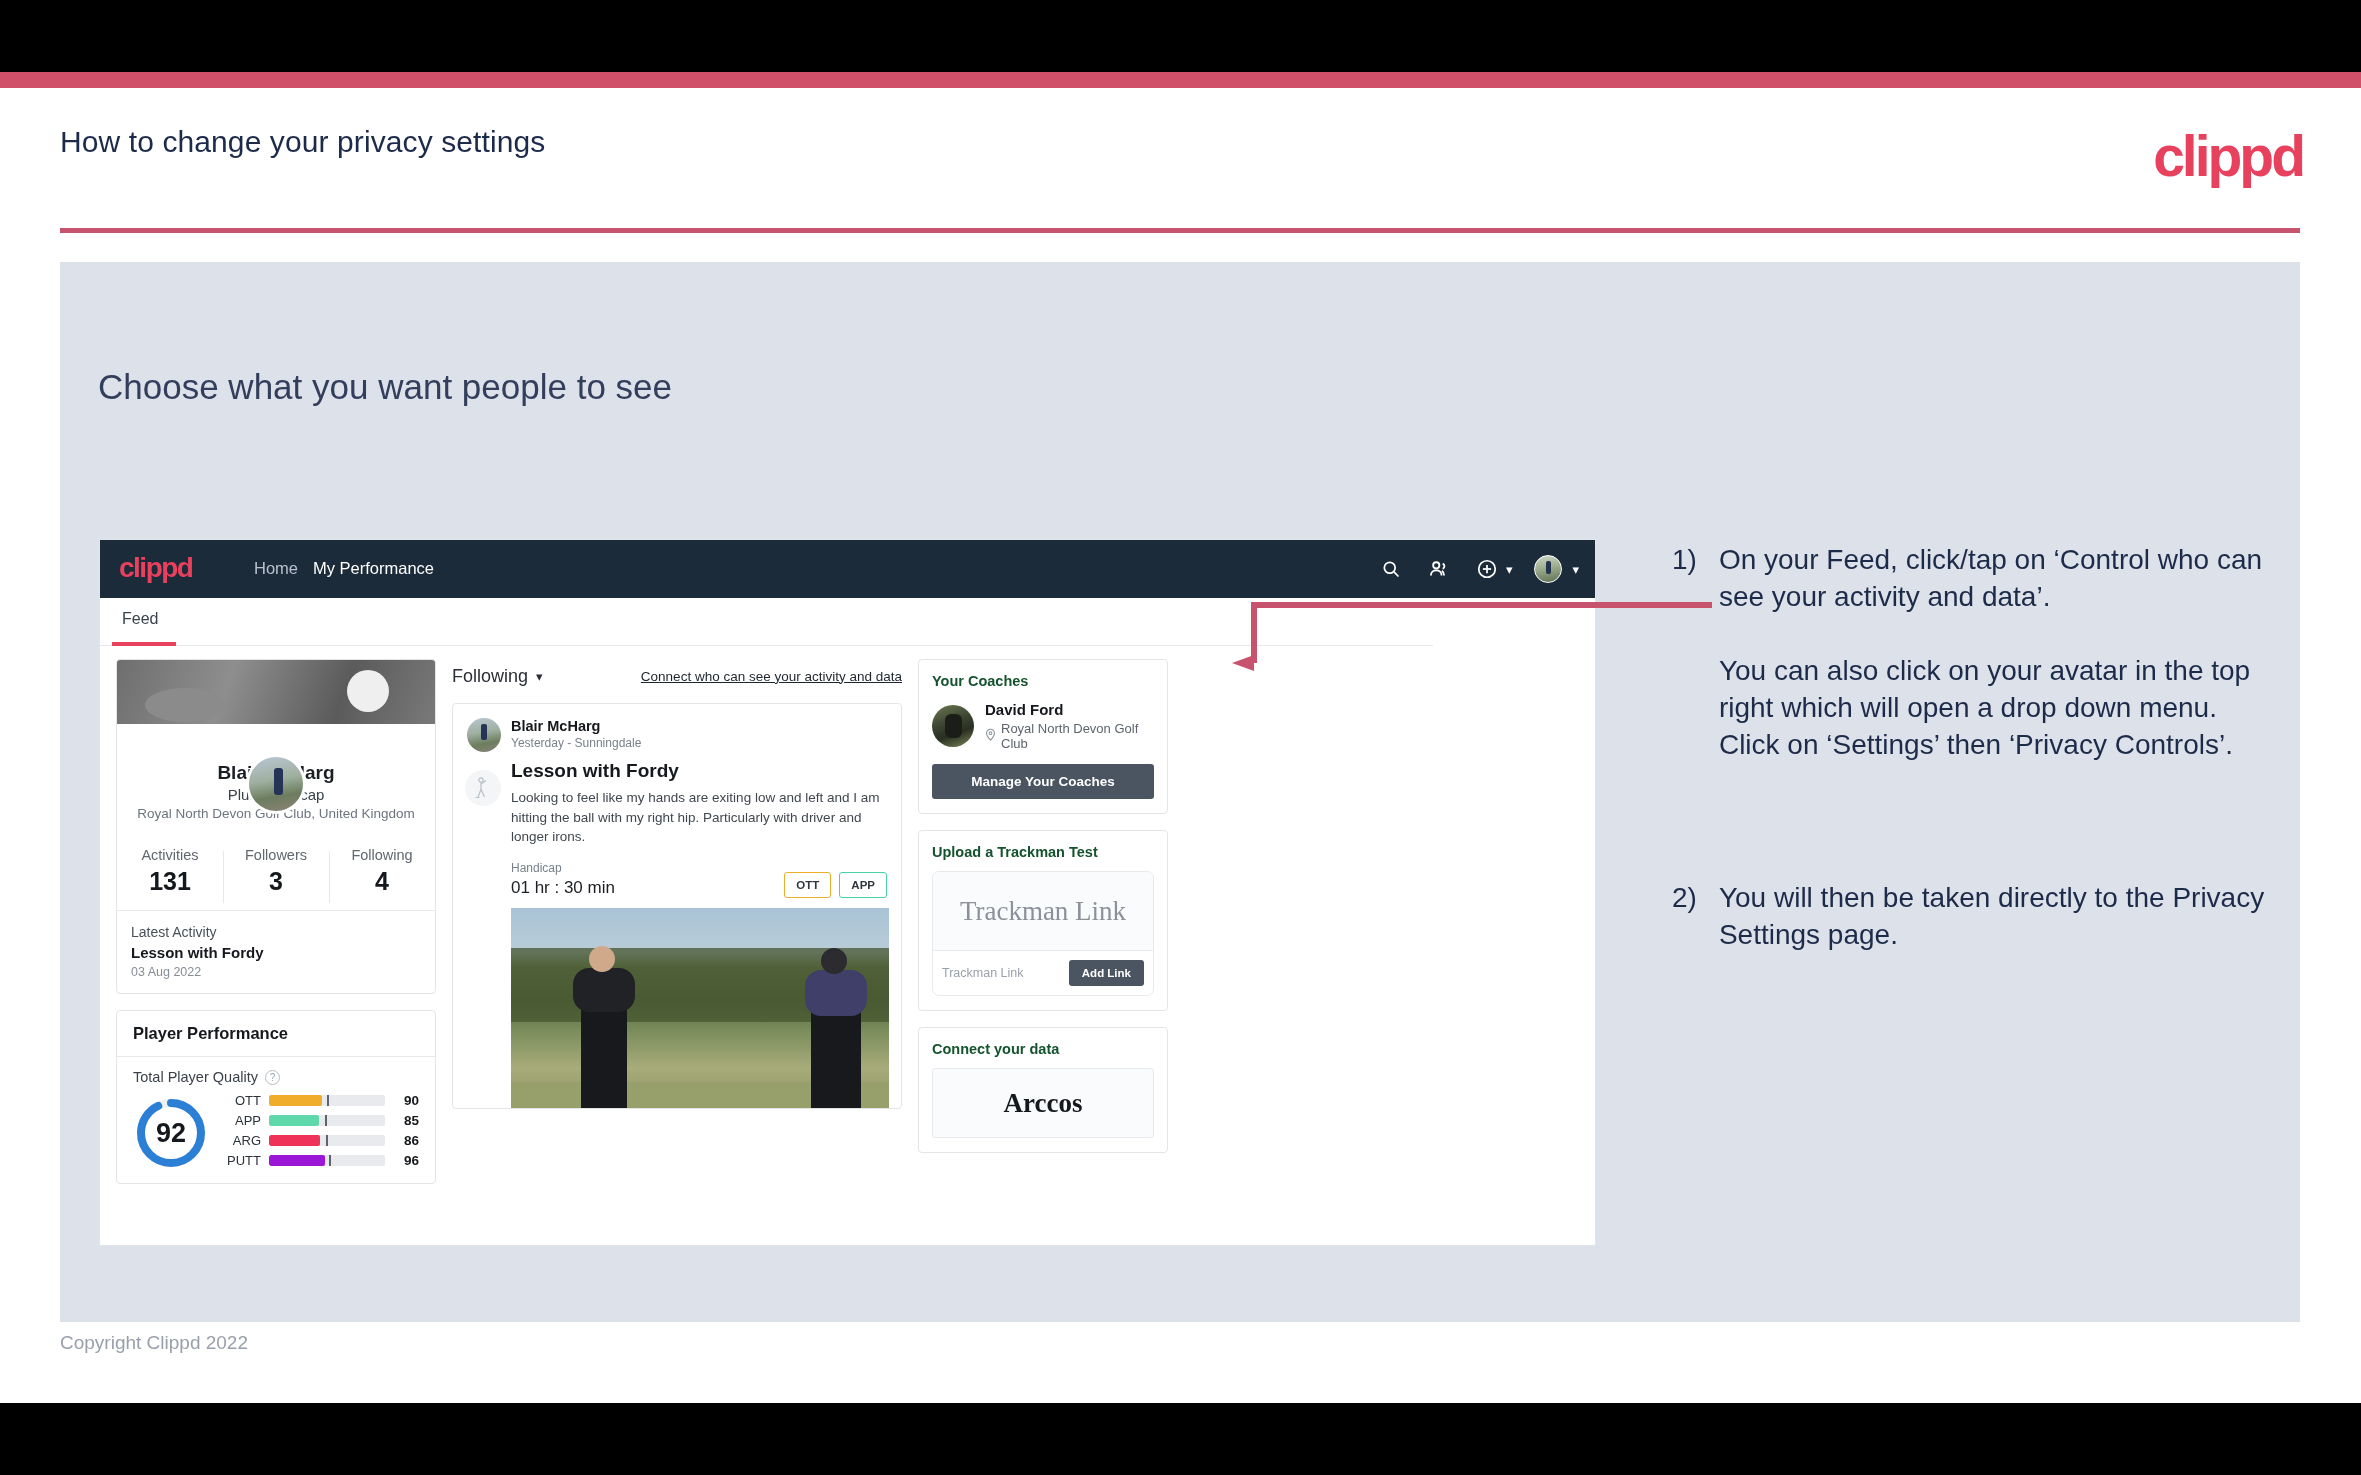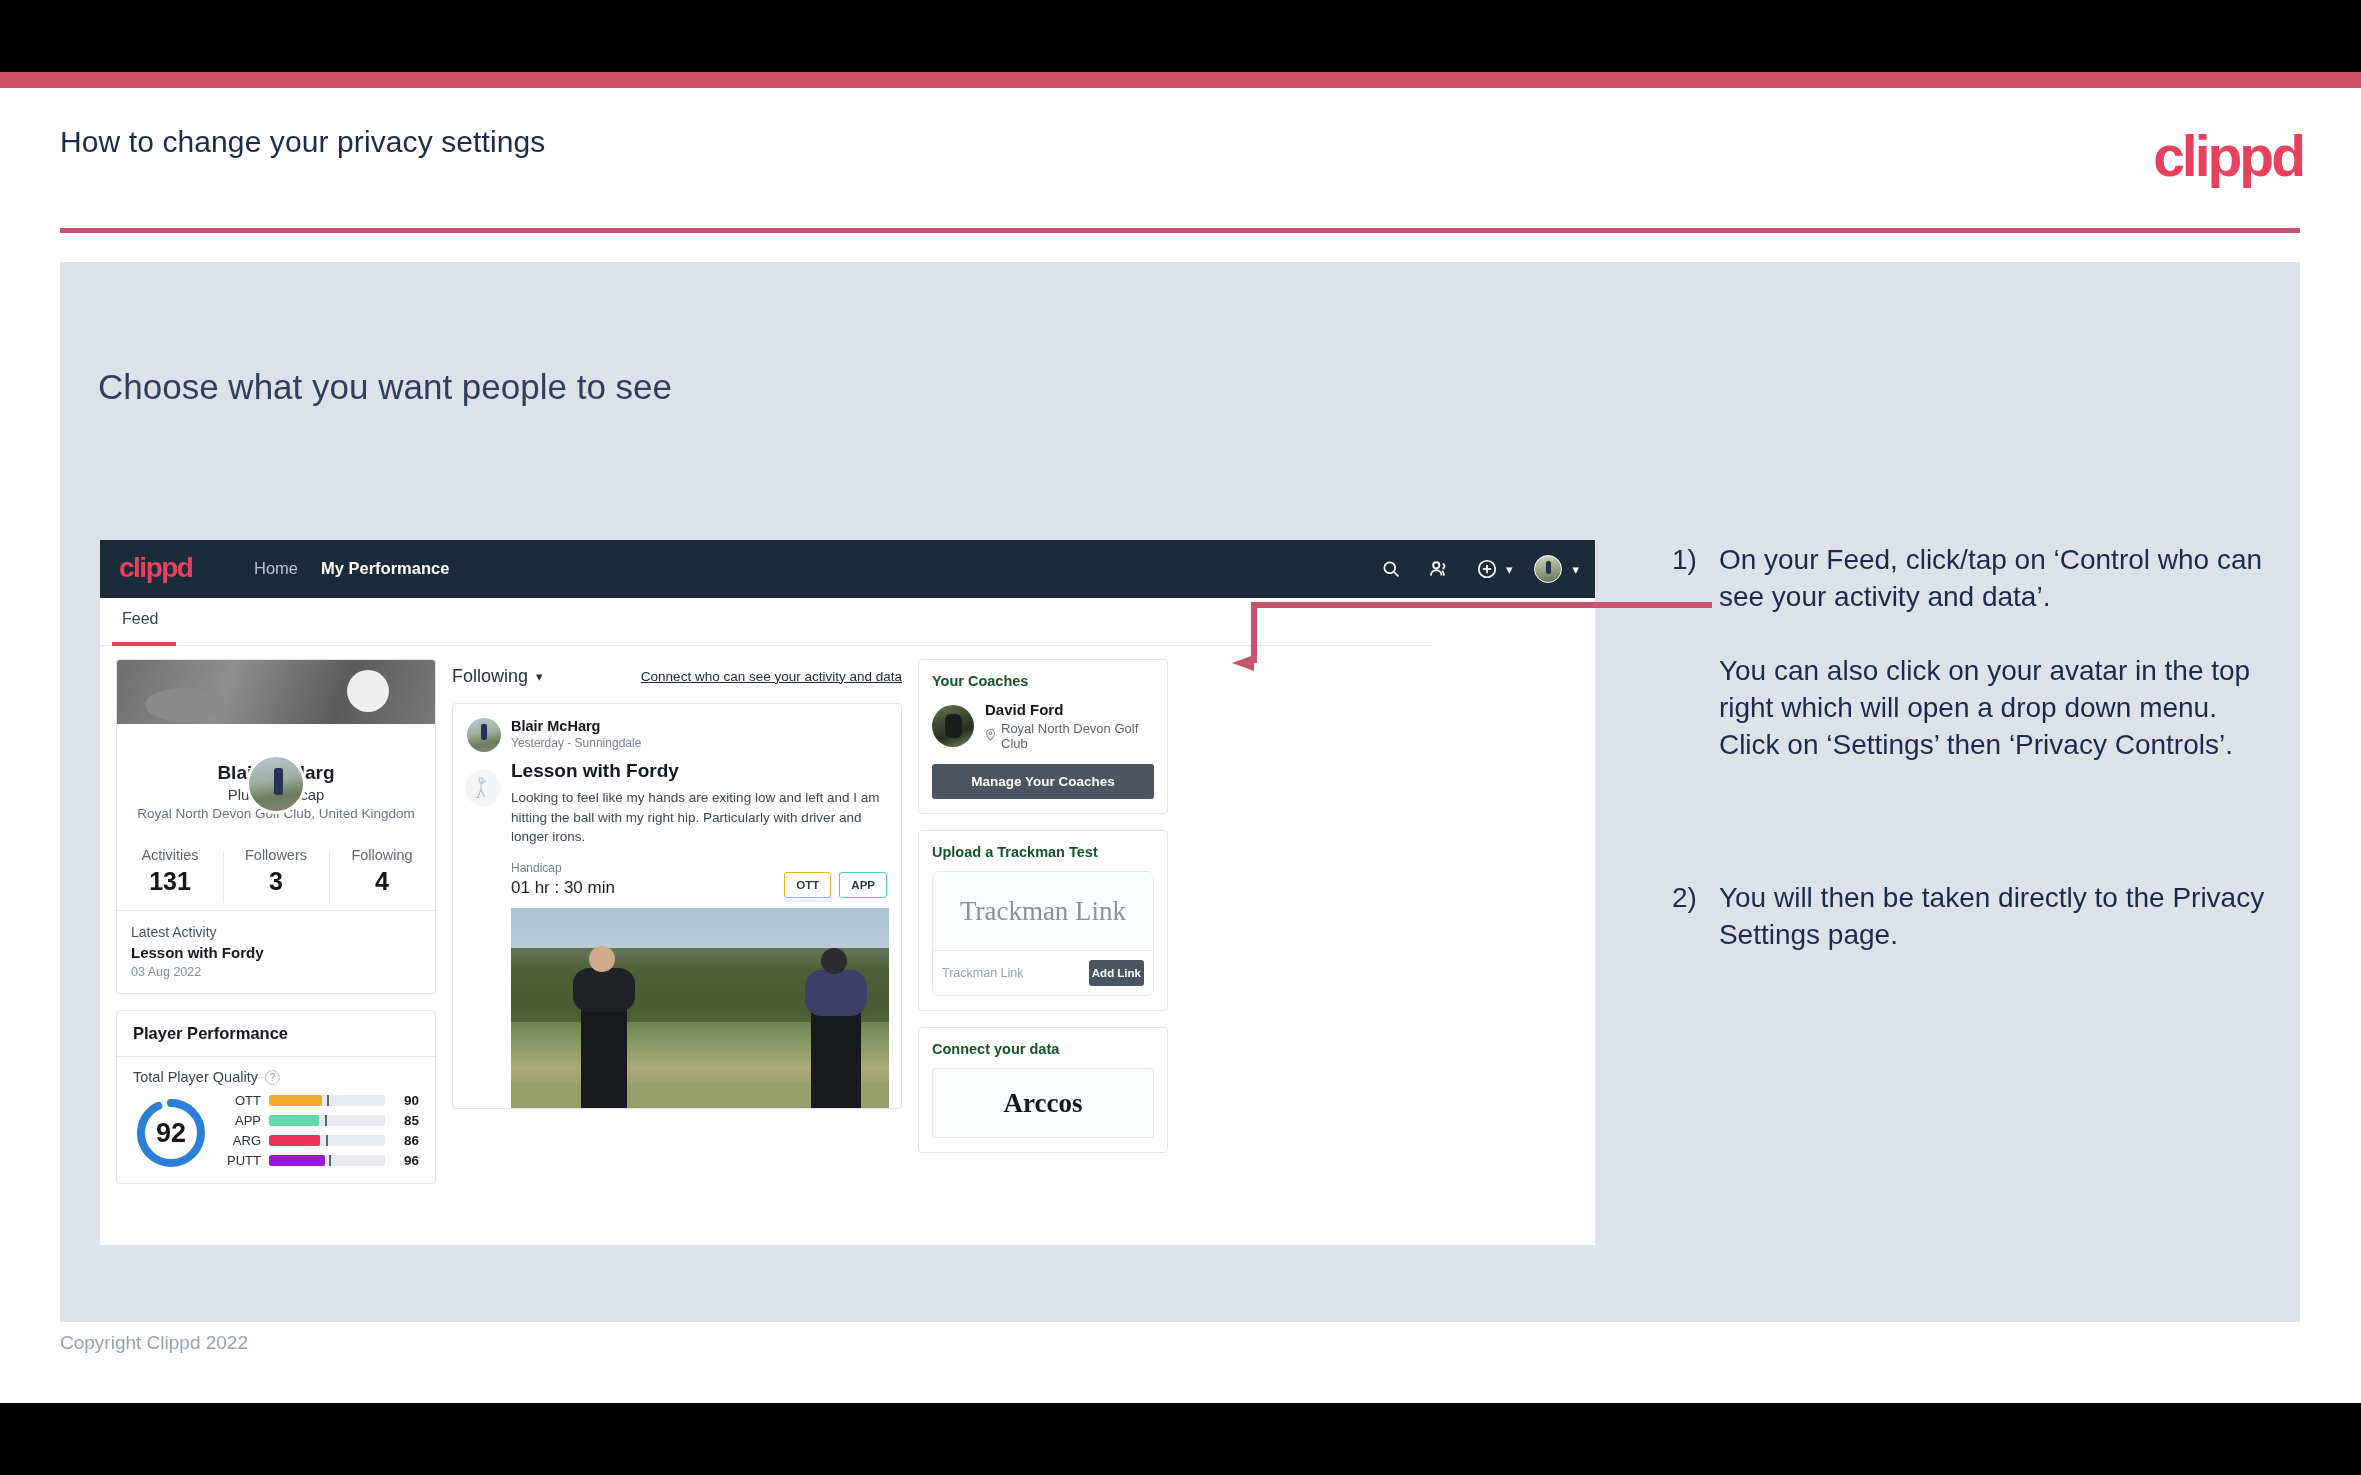--- a/index.html
+++ b/index.html
@@ -61,21 +61,21 @@
   }
   .app-nav {
     position:absolute; left:0; top:0; width:1495px; height:58px; background:#1c2b3a;
   }
   .app-logo {
     position:absolute; left:19px; top:12px;
     color:#e8415e; font-size:28px; font-weight:800; letter-spacing:-1.5px;
   }
   .nav-link { position:absolute; top:19px; font-size:16.5px; color:#b9c2cc; }
   .nav-link.home { left:154px; }
-  .nav-link.perf { left:213px; color:#fff; font-weight:700;margin-left:8px; }
+  .nav-link.perf { left:213px; color:#fff; font-weight:400; }
 
   .nav-icons { position:absolute; right:16px; top:0; height:58px; display:flex; align-items:center; gap:22px; }
   .nico { width:26px; height:26px; display:flex; align-items:center; justify-content:center; color:#fff; }
   .nico svg { display:block; }
   .avatar-nav {
     width:28px; height:28px; border-radius:50%;
     background:linear-gradient(170deg,#cfd8c8 0%,#9dad8e 45%,#5f6f52 100%);
     border:1px solid #fff; position:relative; overflow:hidden;
   }
   .avatar-nav::after{
@@ -220,21 +220,21 @@
   }
   .tm-box { margin-top:11px; border:1px solid #e7e9ec; border-radius:7px; overflow:hidden; }
   .tm-logo {
     height:78px; background:#fafbfc; display:flex; align-items:center; justify-content:center;
     font-family:"Liberation Serif", serif; font-size:27px; color:#8b9099;
   }
   .tm-input { display:flex; align-items:center; justify-content:space-between; padding:9px 9px; border-top:1px solid #e7e9ec; }
   .tm-ph { font-size:12.5px; color:#9aa0aa; }
   .btn-sm {
     background:#4b5561; color:#fff; border:none; border-radius:3px;
-    font-size:11.5px; font-weight:700; padding:7px 3px; font-family:inherit;
+    font-size:11.5px; font-weight:700; padding:7px 13px; font-family:inherit;
   }
   .arccos-box {
     margin-top:11px; border:1px solid #e7e9ec; border-radius:3px; height:70px;
     background:#fafbfc; display:flex; align-items:center; justify-content:center;
     font-family:"Liberation Serif", serif; font-size:27px; font-weight:700; color:#15181c;
   }
 
   
   .callout { position:absolute; left:0; top:0; width:2361px; height:1475px; pointer-events:none; }
 

